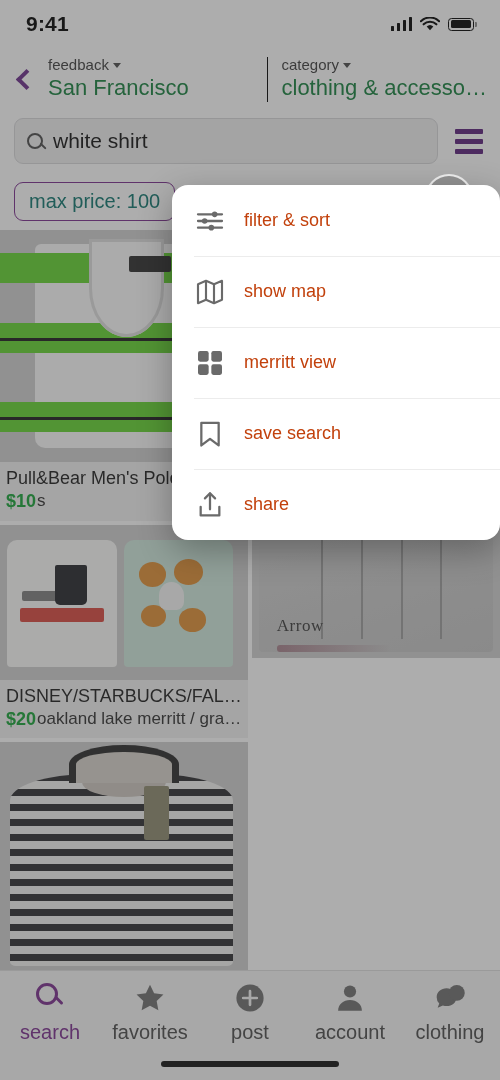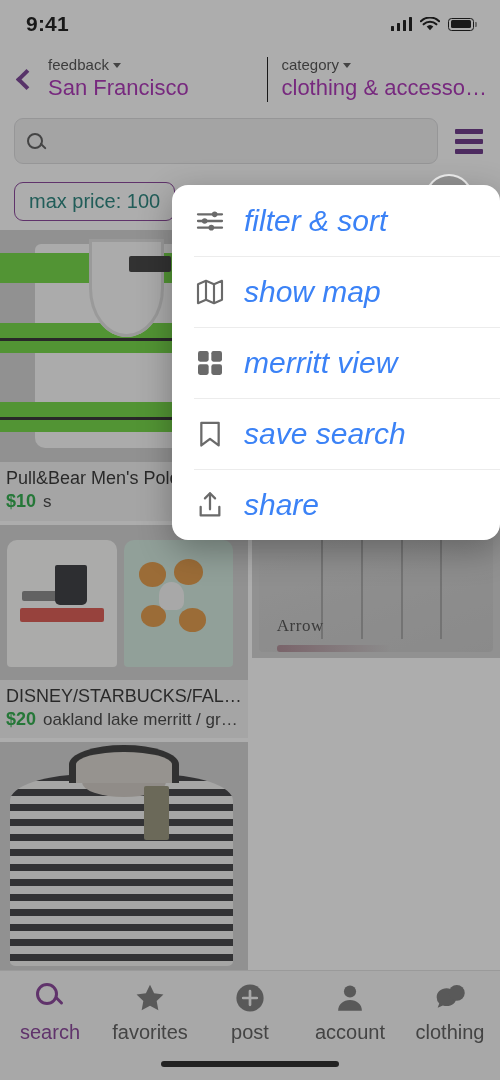--- a/index.html
+++ b/index.html
@@ -66,21 +66,21 @@
   .nav-field.right { border-left: 1px solid #000000; padding-left: 14px; }
   .nav-label {
     font-size: 15px; color: #3d3d3d; line-height: 1.1; white-space: nowrap;
   }
   .nav-label .caret {
     display: inline-block; margin-left: 4px;
     border-left: 4px solid transparent; border-right: 4px solid transparent;
     border-top: 5px solid #4a4a4a; vertical-align: middle;
   }
   .nav-value {
-    font-size: 22px; color: #a21caf; line-height: 1.25; margin-top: 1px;
+    font-size: 22px; color: #15803d; line-height: 1.25; margin-top: 1px;
     white-space: nowrap; overflow: hidden; text-overflow: ellipsis;
   }
 
   
   .searchrow {
     position: absolute; top: 110px; left: 0; right: 0; height: 62px;
     display: flex; align-items: center; background: #fff; z-index: 10;
   }
   .searchbox {
     flex: 1 1 auto; margin-left: 14px; height: 46px;
@@ -121,21 +121,21 @@
   }
   .col { flex: 1 1 0; display: flex; flex-direction: column; gap: 4px; min-width: 0; }
   .col.right { margin-top: 57px; }
   .card { background: #f1f1f1; overflow: hidden; flex: none; }
   .card .photo { width: 100%; position: relative; overflow: hidden; background: #cfcfcf; }
   .card .meta { padding: 4px 6px 7px 6px; }
   .card .title {
     font-size: 18px; color: #1b1b1b; white-space: nowrap;
     overflow: hidden; text-overflow: ellipsis; line-height: 1.35;
   }
-  .card .sub { display: flex; align-items: center; gap: 7px; line-height: 1.3; }
+  .card .sub { display: flex; align-items: flex-start; gap: 1px; line-height: 1.3; }
   .card .price { font-size: 18px; font-weight: bold; color: #16a336; }
   .card .loc {
     font-size: 17px; color: #2f2f2f; white-space: nowrap;
     overflow: hidden; text-overflow: ellipsis; min-width: 0;
   }
 
   
   .ph-polo { height: 232px; background: #e9e9e9; }
   .ph-polo .shirt {
     position: absolute; left: 14%; top: 6%; width: 72%; height: 88%;
@@ -251,21 +251,21 @@
     box-shadow: 0 10px 34px rgba(0,0,0,.30);
   }
   .menu-item {
     height: 71px; display: flex; align-items: center; gap: 18px;
     padding-left: 22px; position: relative;
   }
   .menu-item + .menu-item::before {
     content: ""; position: absolute; left: 22px; right: 0; top: 0;
     height: 1px; background: #ececec;
   }
-  .menu-label { font-size: 30px; color: #3b82f6; font-style: italic; }
+  .menu-label { font-size: 18px; color: #c2410c; }
   .mi-icon { width: 32px; height: 32px; flex: none; position: relative; color: #5f5f5f; }
 
   
   .ripple {
     position: absolute; top: 174px; left: 425px; width: 48px; height: 48px;
     border-radius: 50%; background: rgba(130,130,130,.62);
     border: 2px solid rgba(255,255,255,.85); z-index: 58;
   }
 
   
@@ -324,20 +324,21 @@
     </div>
     <div class="nav-field right">
       <div class="nav-label"><span>category</span><span class="caret"></span></div>
       <div class="nav-value">clothing &amp; accessori...</div>
     </div>
   </div>
 
   <div class="searchrow">
     <div class="searchbox">
       <div class="mag"></div>
+      <div class="search-value" title="search craigslist">white shirt</div>
     </div>
     <div class="hamburger">
       <span></span>
         <span></span>
         <span></span>
     </div>
   </div>
 
   <div class="chiprow">
     <div class="chip">max price: 100</div>

